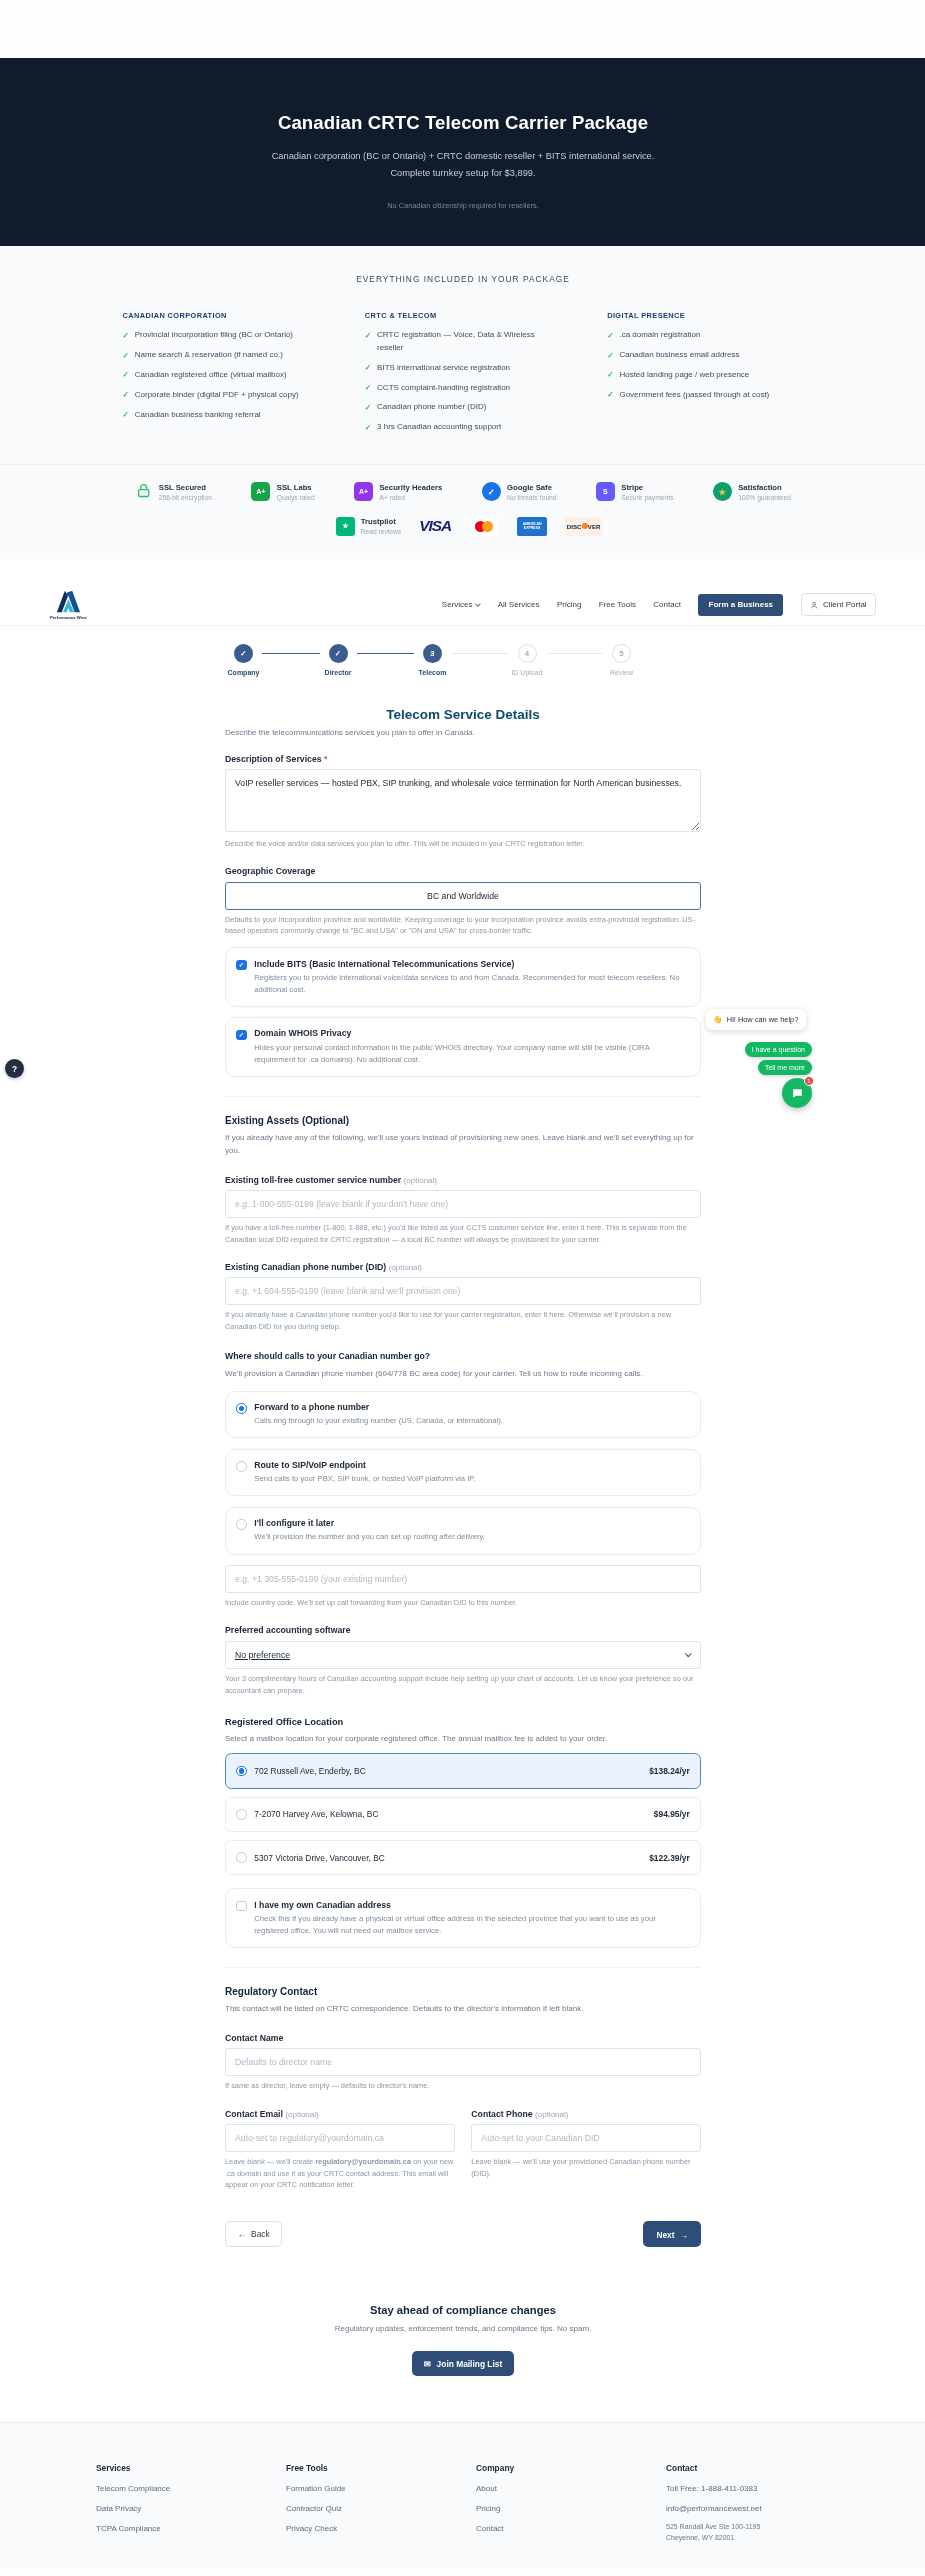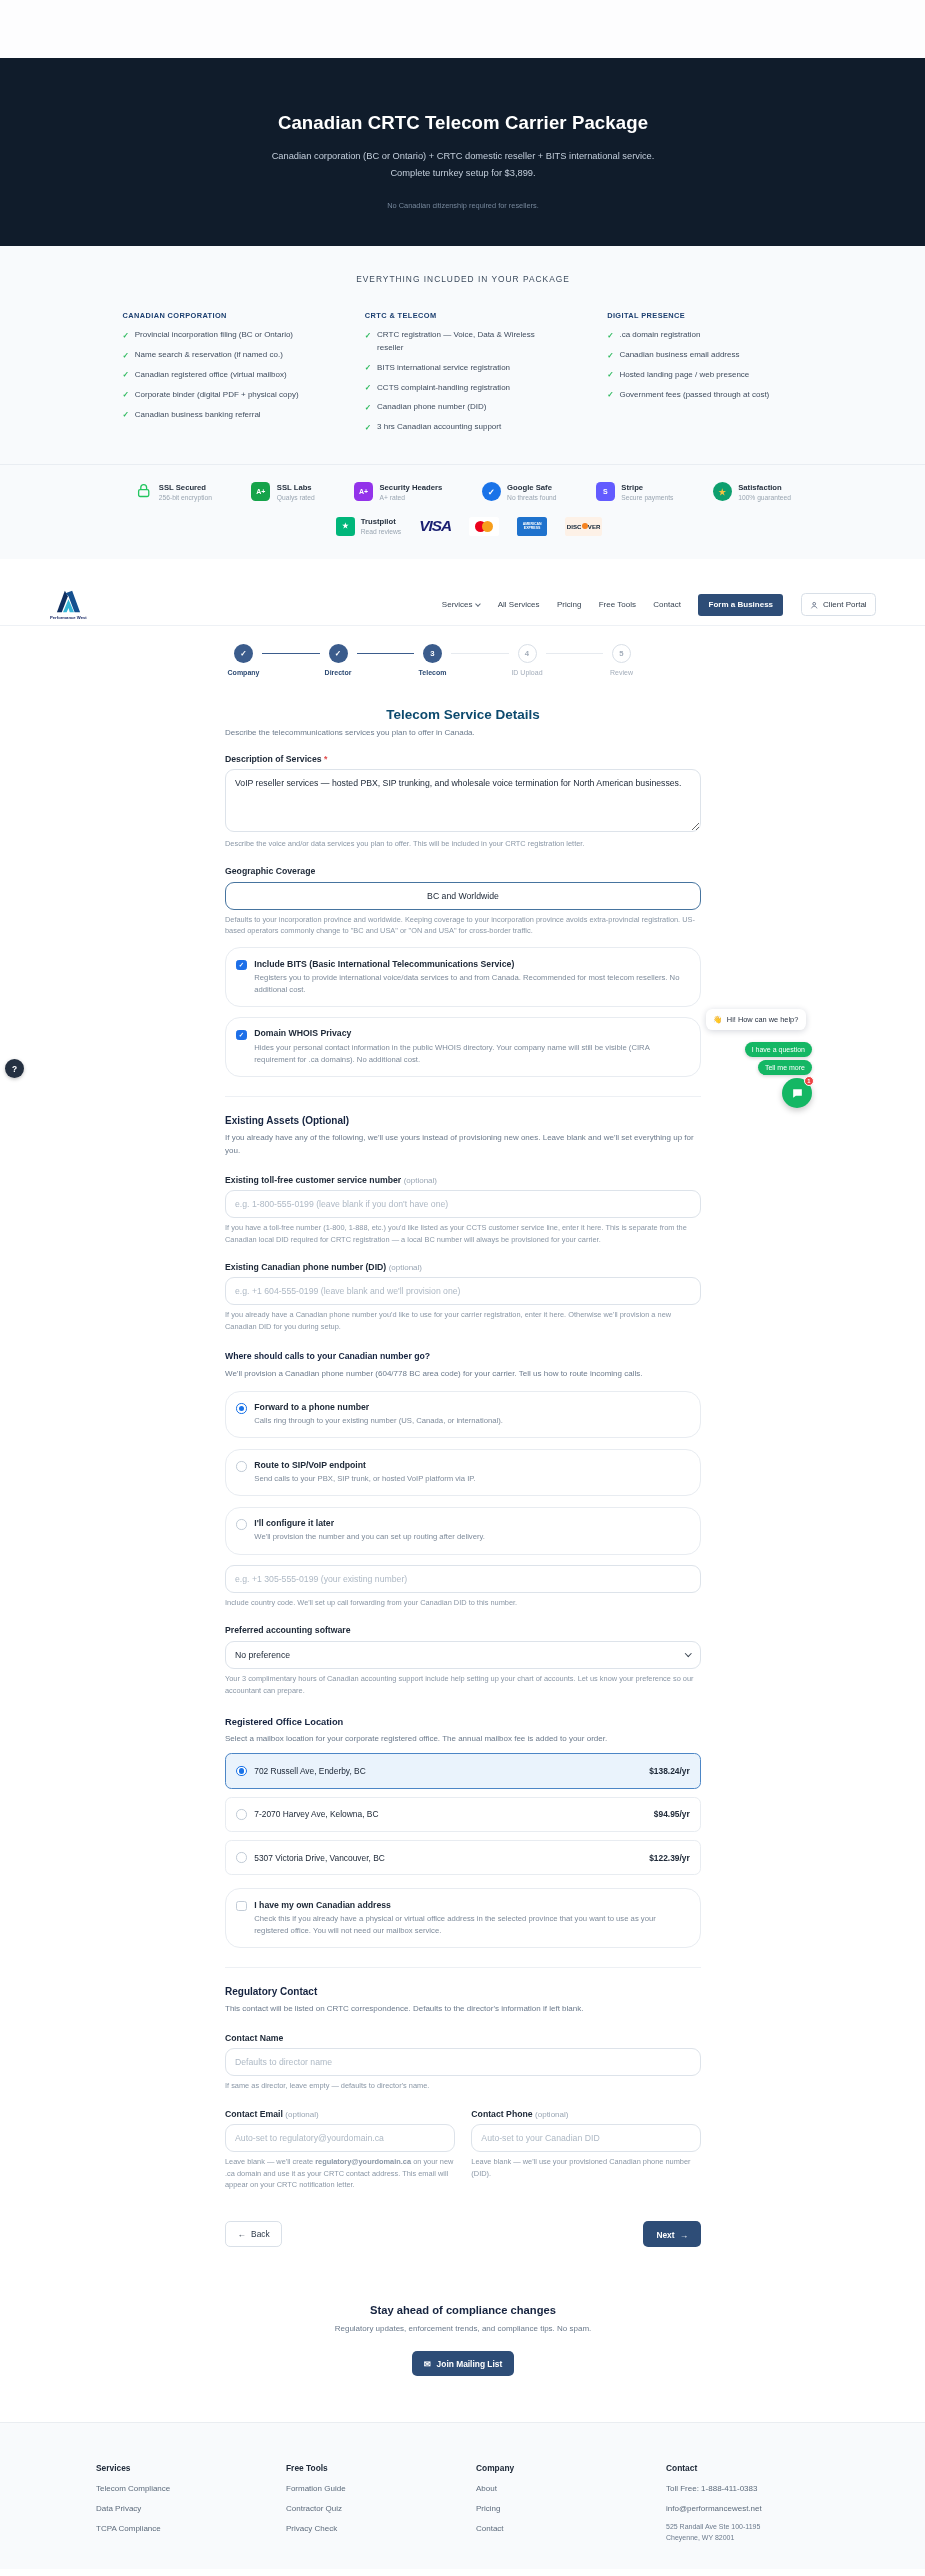--- a/index.html
+++ b/index.html
@@ -69,47 +69,47 @@
   .step.upcoming .step-label { color:#a3adba; }
   .step-line { flex:1; height:1.3px; margin-top:9px; }
   .line-done { background:#3b5c8c; } .line-todo { background:#e6eaef; }
 
   .form-title { font-size:13.5px; color:#0c4a6e; margin:31px 0 0;text-align:center; }
   .form-sub { font-size:8px; color:#6b7a8c; margin:6.4px 0 0; }
 
   .lbl { font-size:8.7px; font-weight:bold; color:#202b3a; margin:16.7px 0 5.1px; display:block; }
   .opt { color:#9aa6b4; font-weight:normal; font-size:8px; }
   .req { color:#e14b4b; }
-  .inp, textarea, select { width:100%; border:0.6px solid #dde3ea; border-radius:9px; padding:7.7px 9px;
+  .inp, textarea, select { width:100%; border:0.6px solid #dde3ea; border-radius:3px; padding:7.7px 9px;
         font-size:8.7px; font-family:inherit; color:#202b3a; background:#fff; outline:none; }
   textarea { height:63px; resize:vertical; line-height:1.5; }
   .inp { height:28px; }
   .inp::placeholder, textarea::placeholder { color:#aeb9c5; }
   .inp.focus { border:1.3px solid #46749f; padding:7px 3px;text-align:center; }
   .help { font-size:7.4px; color:#8a97a6; line-height:1.55; margin-top:4.5px; }
 
-  .card { border:0.6px solid #e8ecf1; border-radius:15px; padding:10.3px; display:flex; gap:7.7px; margin-top:10.3px; background:#fff; }
+  .card { border:0.6px solid #e8ecf1; border-radius:10px; padding:10.3px; display:flex; gap:7.7px; margin-top:10.3px; background:#fff; }
   .cb { width:10.3px; height:10.3px; border-radius:2.6px; flex:none; margin-top:1.3px; border:1px solid #c2ccd7;
         display:flex; align-items:center; justify-content:center; cursor:pointer; background:#fff; }
   .cb.checked { background:#1d6fe8; border-color:#1d6fe8; }
   .cb-tick { color:#fff; font-size:6.4px; font-weight:bold; line-height:1; }
   .card-title { font-size:8.7px; font-weight:bold; color:#202b3a; }
   .card-sub { font-size:7.7px; color:#7e8b9b; line-height:1.55; margin-top:3.2px; }
 
   .divider { border-top:0.6px solid #edf0f4; margin:19px 0 0; }
   .sec-h { font-size:10px; font-weight:bold; color:#15233f; margin:18px 0 0; }
   .sec-sub { font-size:8px; color:#6b7a8c; line-height:1.6; margin:6.4px 0 0; }
 
   .radio { width:10.3px; height:10.3px; border-radius:50%; border:1px solid #c2ccd7; flex:none; margin-top:1.3px;
            position:relative; cursor:pointer; background:#fff; }
   .radio.checked { border:1.3px solid #1a73e8; }
   .radio.checked::after { content:""; position:absolute; left:1.3px; top:1.3px; right:1.3px; bottom:1.3px; border-radius:50%; background:#1a73e8; }
 
   .sel-wrap { position:relative; }
-  select { appearance:none; -webkit-appearance:none; height:28px; cursor:pointer; }
+  select { appearance:none; -webkit-appearance:none; height:28px; cursor:pointer;text-decoration:underline; }
   .sel-chev { position:absolute; right:11px; top:10.3px; width:4.5px; height:4.5px; border-right:1px solid #39434f;
               border-bottom:1px solid #39434f; transform:rotate(45deg); pointer-events:none; }
 
   .office-row { border:0.6px solid #e8ecf1; border-radius:6.4px; padding:11.6px 10.3px; display:flex; align-items:center;
                 gap:7.7px; margin-top:7.7px; background:#fff; cursor:pointer; }
   .office-row.selected { background:#eaf3fc; border-color:#4c86c6; }
   .office-row .radio { margin-top:0; }
   .office-addr { font-size:8.4px; color:#202b3a; }
   .office-price { margin-left:auto; font-size:8.4px; font-weight:bold; color:#202b3a;padding-left:36px; }
 

